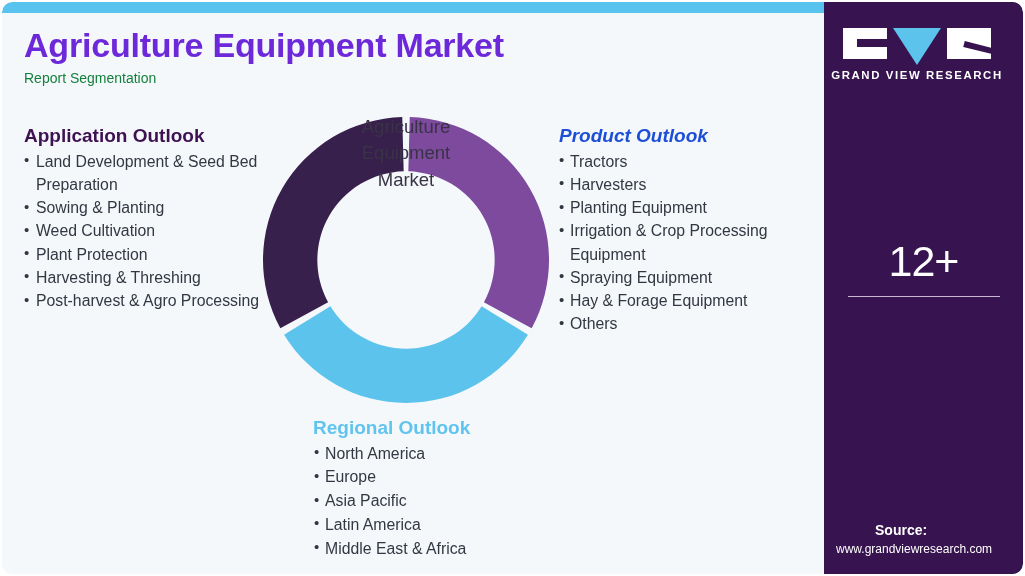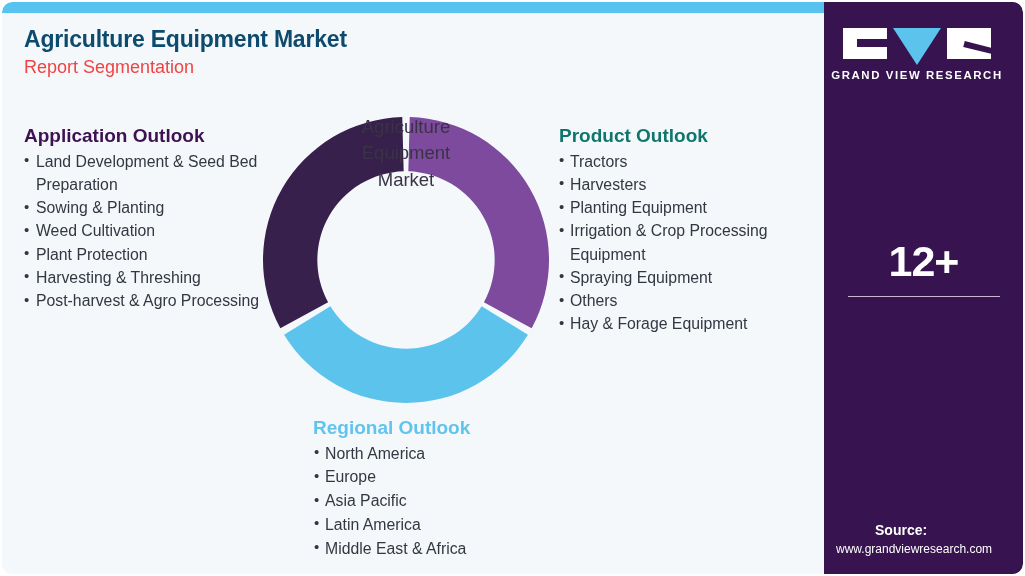--- a/index.html
+++ b/index.html
@@ -48,31 +48,31 @@
   }
 
   
   .header {
     position: absolute;
     left: 22px;
     top: 24px;
     width: 640px;
   }
   .title {
-    font-size: 23px;
+    font-size: 34px;
     font-weight: bold;
-    color: #0c4a6e;
+    color: #6d28d9;
     letter-spacing: -0.2px;
     line-height: 1.15;
     white-space: nowrap;
   }
   .subtitle {
     margin-top: 5px;
-    font-size: 18px;
-    color: #ef4444;
+    font-size: 14px;
+    color: #15803d;
     line-height: 1.2;
   }
 
   
   .outlook {
     position: absolute;
   }
   .outlook h3 {
     margin: 0 0 2px 0;
     font-size: 19px;
@@ -105,21 +105,21 @@
     top: 122px;
     width: 252px;
   }
   #application-outlook h3 { color: #3d1152; }
 
   #product-outlook {
     left: 557px;
     top: 122px;
     width: 262px;
   }
-  #product-outlook h3 { color: #0f766e; }
+  #product-outlook h3 { color: #1d4ed8; font-style: italic; }
   #product-outlook li { padding-left: 11px; }
 
   #regional-outlook {
     left: 305px;
     top: 414px;
     width: 260px;
   }
   #regional-outlook h3 { color: #61c4ee; margin-left: 6px; }
   #regional-outlook li { padding-left: 18px; line-height: 1.5; }
   #regional-outlook li::before { left: 7px; }
@@ -235,21 +235,21 @@
   
   .stat-block {
     position: absolute;
     left: 0;
     top: 238px;
     width: 199px;
     text-align: center;
   }
   .stat-value {
     font-size: 43px;
-    font-weight: bold;
+    font-weight: normal;
     color: #ffffff;
     line-height: 1;
     letter-spacing: -1px;
   }
   .stat-divider {
     width: 152px;
     height: 1px;
     background: #c7b7d2;
     margin: 13px auto 9px auto;
   }
@@ -307,22 +307,22 @@
     </div>
 
     <div class="outlook" id="product-outlook">
       <h3>Product Outlook</h3>
       <ul>
         <li>Tractors</li>
         <li>Harvesters</li>
         <li>Planting Equipment</li>
         <li>Irrigation &amp; Crop Processing Equipment</li>
         <li>Spraying Equipment</li>
+        <li>Hay &amp; Forage Equipment</li>
         <li>Others</li>
-        <li>Hay &amp; Forage Equipment</li>
       </ul>
     </div>
 
     <div class="outlook" id="regional-outlook">
       <h3>Regional Outlook</h3>
       <ul>
         <li>North America</li>
         <li>Europe</li>
         <li>Asia Pacific</li>
         <li>Latin America</li>

